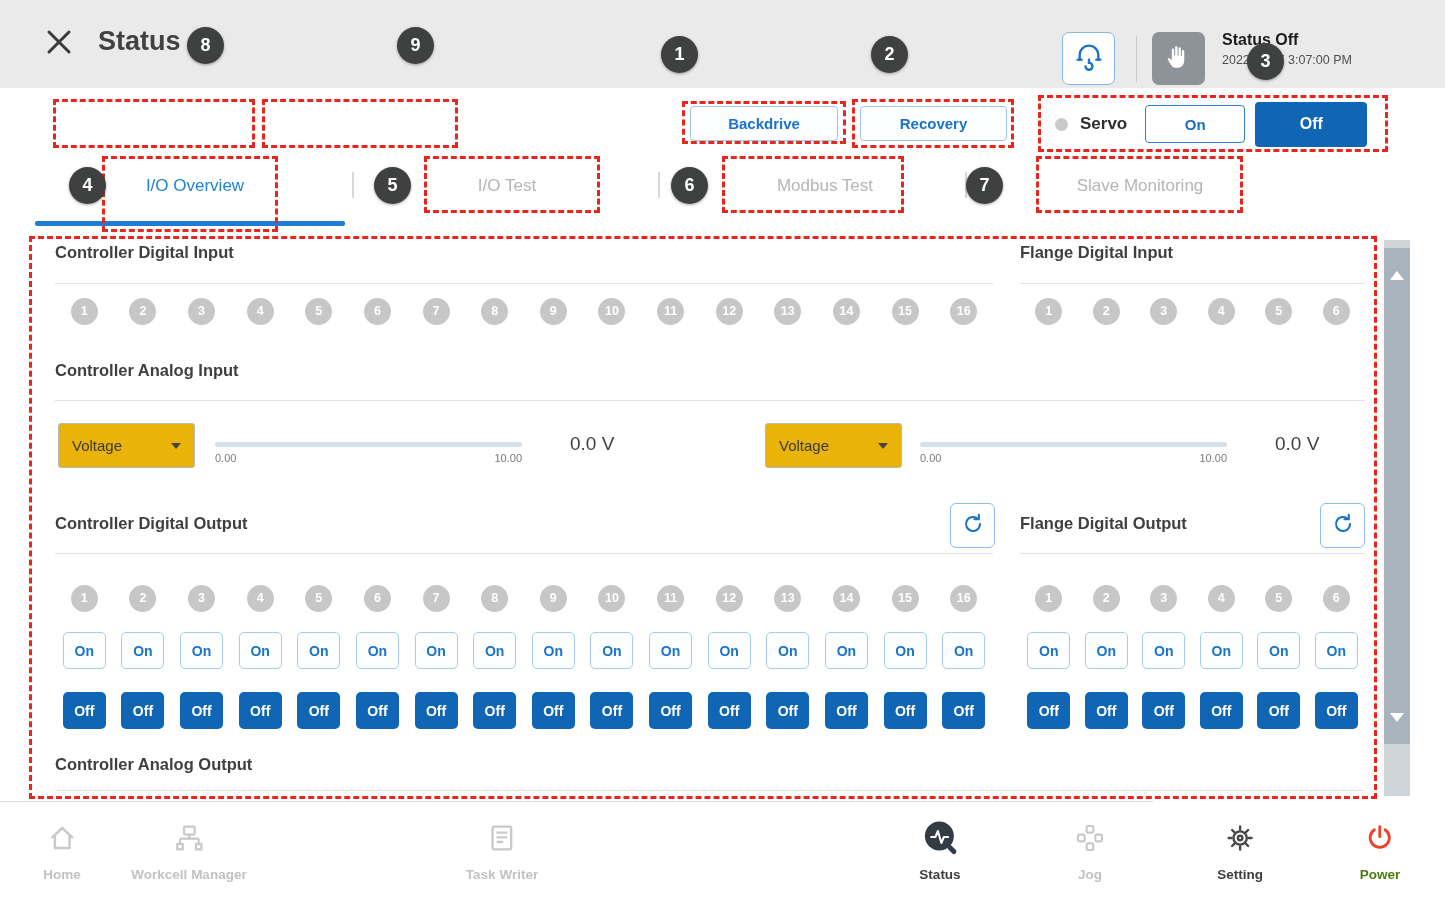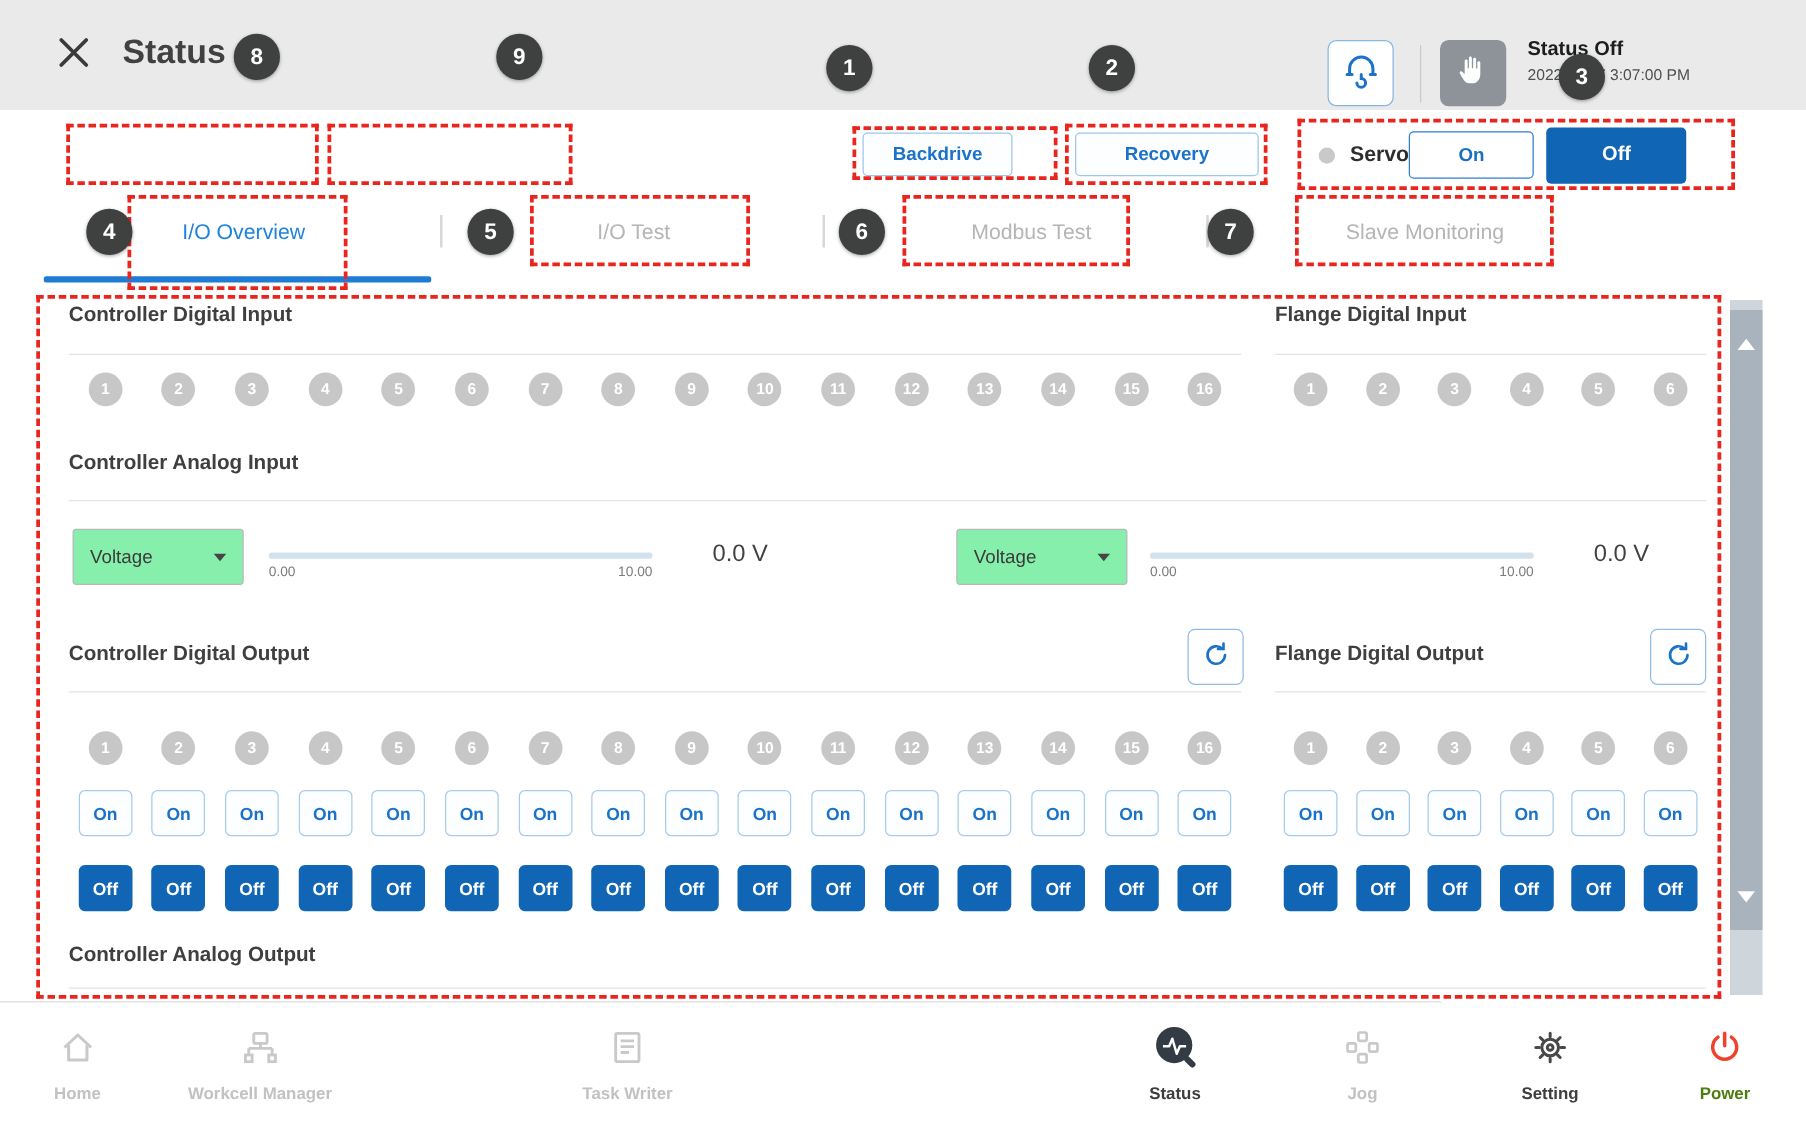--- a/index.html
+++ b/index.html
@@ -16,25 +16,25 @@
   .servo-state{position:absolute;left:1222px;top:31px}
   .servo-state .l1{font-size:16px;font-weight:700;color:#1d1d1d}
   .servo-state .l2{font-size:12.5px;color:#4f4f4f;margin-top:4px}
 
   
   .serial{position:absolute;top:104px;height:40px;display:flex;align-items:center;gap:10px;background:#fff;border:1px solid #e3e3e3;border-radius:3px;padding:0 16px 0 10px}
   .serial .txt{font-size:17px;color:#3a3a3a;letter-spacing:.5px}
   .serial1{left:60px;width:190px}
   .serial2{left:269px;width:183px}
   .pill-btn{position:absolute;top:106px;height:35px;background:#fdfeff;border:1.5px solid #9dc4ec;border-radius:4px;color:#1a73c9;font-weight:700;font-size:15px;font-family:inherit;cursor:pointer}
-  .backdrive{left:690px;width:120px}
+  .backdrive{left:690px;width:148px}
   .recovery{left:860px;width:147px}
   .servo-group{position:absolute;left:1055px;top:100px;height:48px;display:flex;align-items:center}
   .servo-dot{width:13px;height:13px;border-radius:50%;background:#c9c9c9;margin-right:12px}
-  .servo-label{font-size:17px;font-weight:700;color:#2e2e2e;}
+  .servo-label{font-size:17px;font-weight:700;color:#2e2e2e;margin-right:18px}
   .servo-on{width:100px;height:38px;background:#fff;border:1.5px solid #2f7fd0;border-radius:4px;color:#1a6fc0;font-weight:700;font-size:15px;font-family:inherit;cursor:pointer;margin-right:10px}
   .servo-off{width:112px;height:45px;background:#1065b4;border:none;border-radius:4px;color:#fff;font-weight:700;font-size:16px;font-family:inherit;cursor:pointer}
 
   
   .tab{position:absolute;top:176px;transform:translateX(-50%);font-size:17px;font-weight:400;cursor:pointer;white-space:nowrap;background:none;border:none;font-family:inherit}
   .tab.active{color:#1f83dd;font-weight:400}
   .tab.dim{color:#b5b5b5}
   .t1{left:195px}.t2{left:507px}.t3{left:825px}.t4{left:1140px}
   .tab-sep{position:absolute;top:172px;width:1.5px;height:26px;background:#d8d8d8}
   .s1{left:352px}.s2{left:658px}.s3{left:965px}
@@ -44,21 +44,21 @@
   .main{position:absolute;left:30px;top:237px;width:1347px;height:562px;background:#fff}
   .sec-title{position:absolute;font-size:16.5px;font-weight:700;color:#3f3f3f;white-space:nowrap}
   .rule{position:absolute;height:1px;background:#e3e3e3}
   .chan-row{position:absolute;display:grid;justify-items:center;align-items:center;height:28px}
   .btn-row{position:absolute;display:grid;justify-items:center;align-items:center;height:37px}
   .g16{grid-template-columns:repeat(16,1fr)}
   .g6{grid-template-columns:repeat(6,1fr)}
   .chan{width:27px;height:27px;border-radius:50%;background:#c7c7c7;color:#fff;font-size:12.5px;font-weight:700;display:flex;align-items:center;justify-content:center}
   .btn-on{width:43px;height:37px;border:1.5px solid #a6cbec;border-radius:5px;background:#fdfeff;color:#1a73c9;font-weight:700;font-size:14px;font-family:inherit;cursor:pointer}
   .btn-off{width:43px;height:37px;border:none;border-radius:5px;background:#1065b4;color:#fff;font-weight:700;font-size:14px;font-family:inherit;cursor:pointer}
-  .dropdown{position:absolute;width:137px;height:45px;border:1px solid #b9b9b9;border-radius:3px;background:#86efac;display:flex;align-items:center;justify-content:space-between;padding:0 13px;cursor:pointer}
+  .dropdown{position:absolute;width:137px;height:45px;border:1px solid #b9b9b9;border-radius:3px;background:#eab308;display:flex;align-items:center;justify-content:space-between;padding:0 13px;cursor:pointer}
   .dropdown .dd-txt{font-size:15px;color:#3a3a3a}
   .caret{width:0;height:0;border-left:5.5px solid transparent;border-right:5.5px solid transparent;border-top:6.5px solid #454545}
   .slider{position:absolute;width:307px;height:45px}
   .slider .track{position:absolute;left:0;top:19px;width:100%;height:5px;border-radius:3px;background:#d3e1ed;cursor:pointer}
   .slider .min{position:absolute;left:0;top:29px;font-size:11px;color:#7b7b7b}
   .slider .max{position:absolute;right:0;top:29px;font-size:11px;color:#7b7b7b}
   .analog-val{position:absolute;font-size:19px;color:#414141;white-space:nowrap}
   .refresh-btn{position:absolute;width:45px;height:45px;background:#fff;border:1.5px solid #8fbbe8;border-radius:6px;display:flex;align-items:center;justify-content:center;cursor:pointer}
 
   
@@ -70,21 +70,21 @@
   .arr-down{width:0;height:0;border-left:7px solid transparent;border-right:7px solid transparent;border-top:9px solid #fff}
 
   
   .bottomnav{position:absolute;left:0;top:801px;width:1153px;height:110px;background:#fff;border-top:1px solid #dcdcdc}
   .nav-item{position:absolute;top:14px;transform:translateX(-50%);display:flex;flex-direction:column;align-items:center;gap:7px;cursor:pointer}
   .nav-icon{height:44px;display:flex;align-items:center;justify-content:center}
   .nav-label{font-size:13.5px;font-weight:700;white-space:nowrap}
   .nav-dim .nav-label{color:#c2c2c2}
   .nav-dark .nav-label{color:#3e3e3e}
   .nav-red .nav-label{color:#4d7c0f}
-  .nh{left:62px}.nw{left:208px}.nb{left:347px}.nt{left:502px}.ns{left:940px}.nj{left:1090px}.nse{left:1240px}.np{left:1380px}
+  .nh{left:62px}.nw{left:189px}.nb{left:347px}.nt{left:502px}.ns{left:940px}.nj{left:1090px}.nse{left:1240px}.np{left:1380px}
 
   
   .anno{position:absolute;border:3px dashed #e9251d;z-index:60;pointer-events:none}
   .b-serial1{left:53px;top:99px;width:202px;height:49px}
   .b-serial2{left:262px;top:99px;width:196px;height:49px}
   .b-backdrive{left:682px;top:101px;width:164px;height:43px}
   .b-recovery{left:852px;top:99px;width:162px;height:49px}
   .b-servo{left:1038px;top:95px;width:350px;height:57px}
   .b-tab1{left:102px;top:156px;width:176px;height:76px}
   .b-tab2{left:424px;top:156px;width:176px;height:57px}

